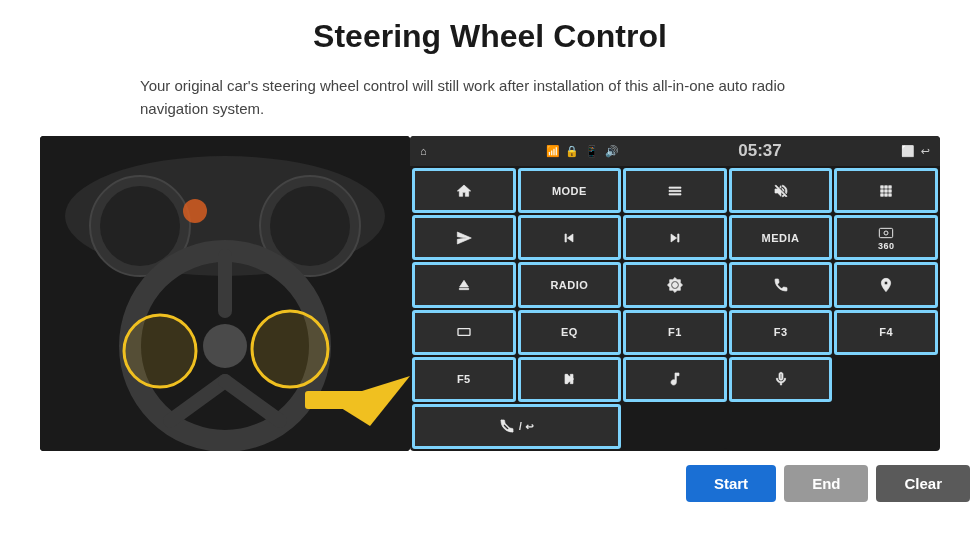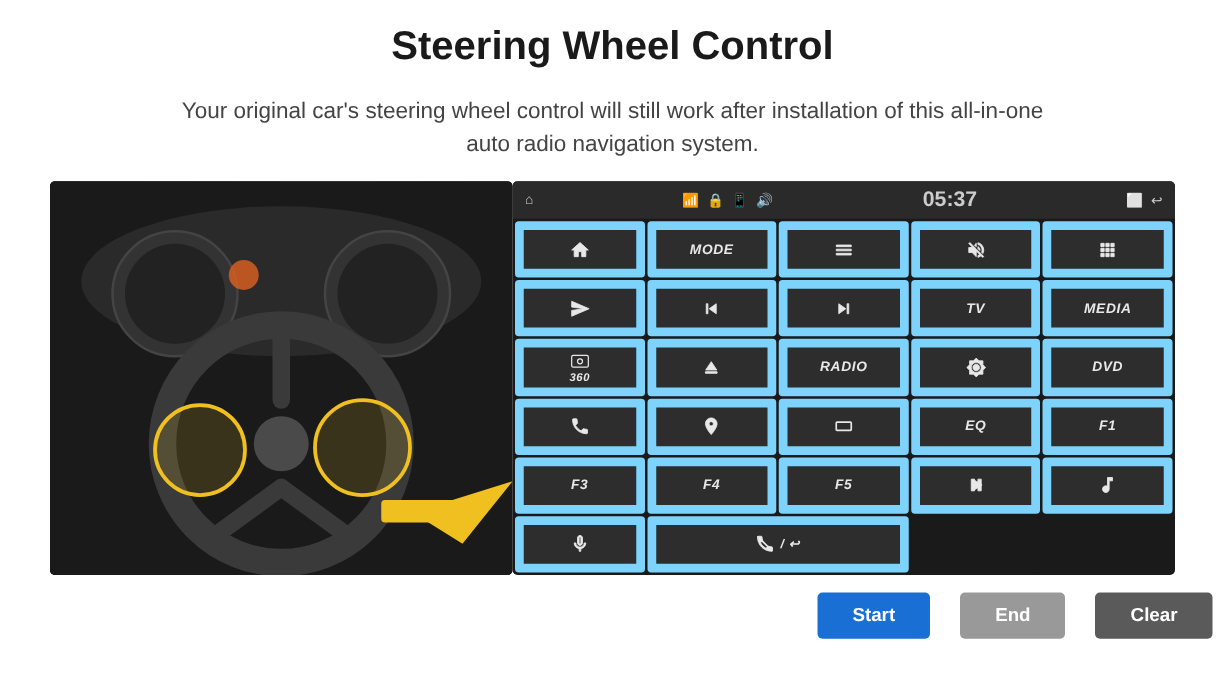--- a/index.html
+++ b/index.html
@@ -25,23 +25,22 @@
       margin-bottom: 8px;
       text-align: center;
     }
     .title-divider {
       width: 40px;
       height: 3px;
       background: #333;
       margin: 0 auto 12px auto;
     }
     .subtitle {
-      font-size: 18px;
+      font-size: 15px;
       color: #444;
-      text-align: center;
       max-width: 700px;
       margin-bottom: 16px;
       line-height: 1.5;
     }
     .content-row {
       display: flex;
       flex-direction: row;
       width: 100%;
       gap: 0;
       align-items: flex-start;
@@ -98,50 +97,49 @@
     .panel-grid {
       flex: 1;
       display: grid;
       grid-template-columns: repeat(5, 1fr);
       grid-template-rows: repeat(6, 1fr);
       gap: 2px;
       padding: 2px;
     }
     .panel-btn {
       background: #2d2d2d;
-      border: 7px solid #7dd3fc;
+      border: 3px solid #7dd3fc;
       border-radius: 3px;
       display: flex;
       align-items: center;
       justify-content: center;
       color: #e8e8e8;
       font-size: 11px;
       font-weight: bold;
       cursor: pointer;
       letter-spacing: 0.5px;
-      font-style: italic;
     }
     .panel-btn svg {
       width: 16px;
       height: 16px;
       fill: #e8e8e8;
       stroke: #e8e8e8;
     }
     .panel-btn.span2 {
       grid-column: span 2;
     }
 
     
     .bottom-bar {
       width: 980px;
       display: flex;
       justify-content: flex-end;
       align-items: center;
       padding: 10px 10px 0 0;
-      gap: 24px;
+      gap: 8px;
       margin-top: 4px;
     }
     .bottom-btn {
       padding: 10px 28px;
       border-radius: 4px;
       font-size: 15px;
       font-weight: bold;
       cursor: pointer;
       border: none;
     }
@@ -252,21 +250,20 @@
         <div class="panel-btn">
           <svg viewBox="0 0 24 24">
               <path d="M6 6h2v12H6zm3.5 6l8.5 6V6z" fill="#e8e8e8"></path>
             </svg>
         </div>
         <div class="panel-btn">
           <svg viewBox="0 0 24 24">
               <path d="M6 18l8.5-6L6 6v12zM16 6v12h2V6h-2z" fill="#e8e8e8"></path>
             </svg>
         </div>
-        <div class="panel-btn">TV</div>
         <div class="panel-btn">MEDIA</div>
 
         <div class="panel-btn" style="font-size:9px;">
           <div style="display:flex;flex-direction:column;align-items:flex-start;">
             <svg viewBox="0 0 24 24" width="14" height="10">
                 <rect x="2" y="5" width="20" height="14" rx="2" fill="none" stroke="#e8e8e8" stroke-width="1.5"></rect>
                 <circle cx="12" cy="12" r="3" fill="none" stroke="#e8e8e8" stroke-width="1.5"></circle>
               </svg>
             <span style="font-size:9px;color:#e8e8e8;">360</span>
           </div>
@@ -275,21 +272,20 @@
           <svg viewBox="0 0 24 24">
               <path d="M5 17h14v2H5zm7-12L5.33 15h13.34z" fill="#e8e8e8"></path>
             </svg>
         </div>
         <div class="panel-btn">RADIO</div>
         <div class="panel-btn">
           <svg viewBox="0 0 24 24">
               <path d="M20 8.69V4h-4.69L12 .69 8.69 4H4v4.69L.69 12 4 15.31V20h4.69L12 23.31 15.31 20H20v-4.69L23.31 12 20 8.69zM12 18c-3.31 0-6-2.69-6-6s2.69-6 6-6 6 2.69 6 6-2.69 6-6 6zm0-10c-2.21 0-4 1.79-4 4s1.79 4 4 4 4-1.79 4-4-1.79-4-4-4z" fill="#e8e8e8"></path>
             </svg>
         </div>
-        <div class="panel-btn">DVD</div>
 
         <div class="panel-btn">
           <svg viewBox="0 0 24 24">
               <path d="M6.6 10.8c1.4 2.8 3.8 5.1 6.6 6.6l2.2-2.2c.3-.3.7-.4 1-.2 1.1.4 2.3.6 3.6.6.6 0 1 .4 1 1V20c0 .6-.4 1-1 1-9.4 0-17-7.6-17-17 0-.6.4-1 1-1h3.5c.6 0 1 .4 1 1 0 1.3.2 2.5.6 3.6.1.3 0 .7-.2 1L6.6 10.8z" fill="#e8e8e8"></path>
             </svg>
         </div>
         <div class="panel-btn">
           <svg viewBox="0 0 24 24">
               <path d="M12 2C8.13 2 5 5.13 5 9c0 5.25 7 13 7 13s7-7.75 7-13c0-3.87-3.13-7-7-7zm0 9.5c-1.38 0-2.5-1.12-2.5-2.5s1.12-2.5 2.5-2.5 2.5 1.12 2.5 2.5-1.12 2.5-2.5 2.5z" fill="#e8e8e8"></path>
             </svg>

